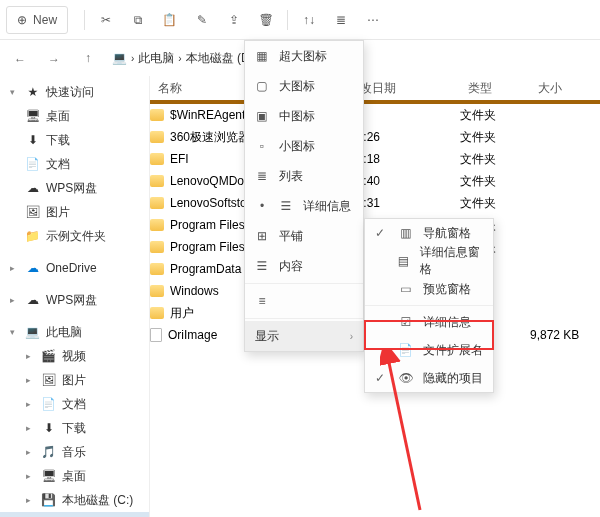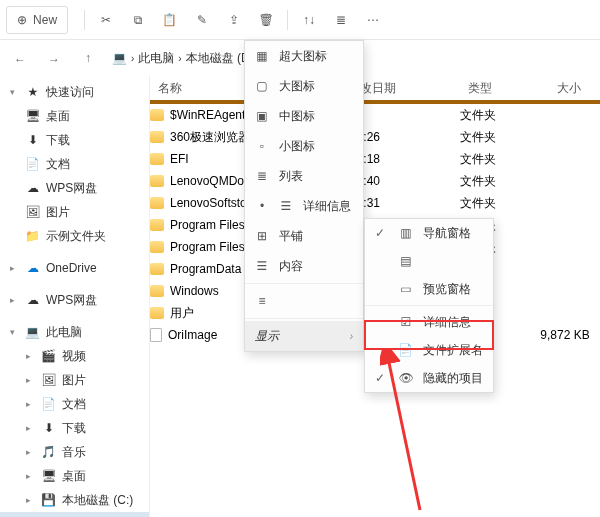--- a/index.html
+++ b/index.html
@@ -19,30 +19,30 @@
 .sbitem.sub { padding-left: 26px; }
 .sbitem.active { background: #d8e6f2; }
 .sbitem .tw { width: 10px; color: #888; font-size: 9px; }
 .sbicon { width: 14px; height: 14px; display: inline-flex; align-items: center; justify-content: center; }
 .content { flex: 1; position: relative; }
 .colhdr { display: flex; height: 28px; align-items: center; border-bottom: 4px solid #a16207; color: #555; }
 .colhdr div { padding-left: 8px; }
 .c-name { width: 190px; }
 .c-date { width: 120px; }
 .c-type { width: 70px; font-family: Liberation Mono, monospace; }
-.c-size { width: 70px; text-align: center; }
+.c-size { width: 70px; }
 .rows { }
 .row { display: flex; height: 22px; align-items: center; }
 .row .c-name { display: flex; align-items: center; gap: 6px; }
 .folder-ic { width: 14px; height: 12px; background: linear-gradient(#ffe08a,#f5c14b); border-radius: 2px; }
 .file-ic { width: 12px; height: 14px; background: #fff; border: 1px solid #bbb; border-radius: 1px; }
 .menu { position: absolute; background: #fdfdfd; border: 1px solid #ddd; box-shadow: 2px 4px 10px rgba(0,0,0,.15); }
 .menu1 { top: 40px; left: 244px; width: 120px; }
 .menu-item { display: flex; align-items: center; height: 30px; padding: 0 10px; gap: 10px; color: #333; }
-.menu-item.sel { background: #eee; font-style: italic; }
+.menu-item.sel { background: #eee; }
 .menu-item .mi-ic { width: 14px; display: flex; justify-content: center; color: #555; }
 .menu-item .arr { margin-left: auto; color: #888; font-size: 10px; }
 .menu-div { height: 1px; background: #eee; margin: 2px 0; }
 .menu2 { top: 218px; left: 364px; width: 130px; }
 .menu2 .menu-item { height: 28px; }
 .menu2 .chk { width: 14px; color: #666; }
 .redbox { position: absolute; top: 320px; left: 364px; width: 130px; height: 30px; border: 2px solid #e33; pointer-events: none; }
 svg.arrow { position: absolute; top: 350px; left: 380px; pointer-events: none; }
 </style>
 </head>
@@ -352,20 +352,21 @@
 
 <div class="menu menu2">
   <div class="menu-item">
       <span class="chk">✓</span>
       <span class="mi-ic">▥</span>
       <span>导航窗格</span>
     </div>
   <div class="menu-item">
       <span class="chk"></span>
       <span class="mi-ic">▤</span>
+      <span>详细信息窗格</span>
     </div>
   <div class="menu-item">
       <span class="chk"></span>
       <span class="mi-ic">▭</span>
       <span>预览窗格</span>
     </div>
   <div class="menu-div"></div>
   <div class="menu-item">
       <span class="chk"></span>
       <span class="mi-ic">☑</span>

